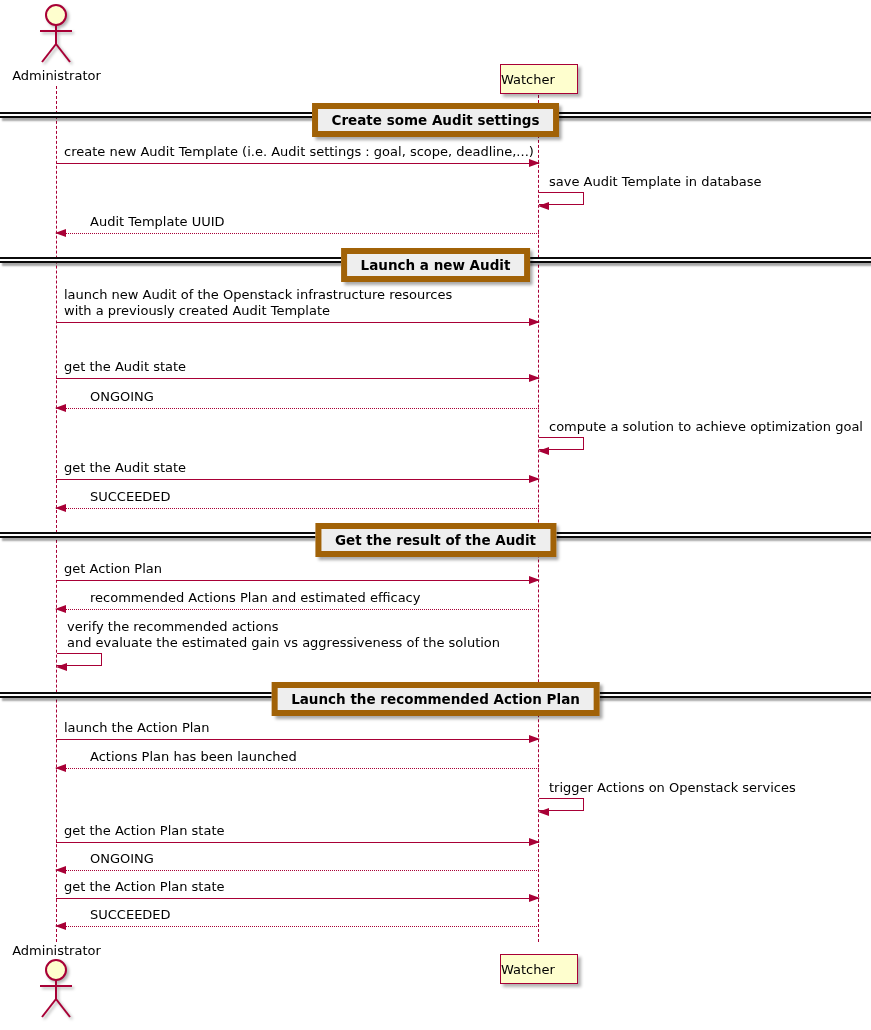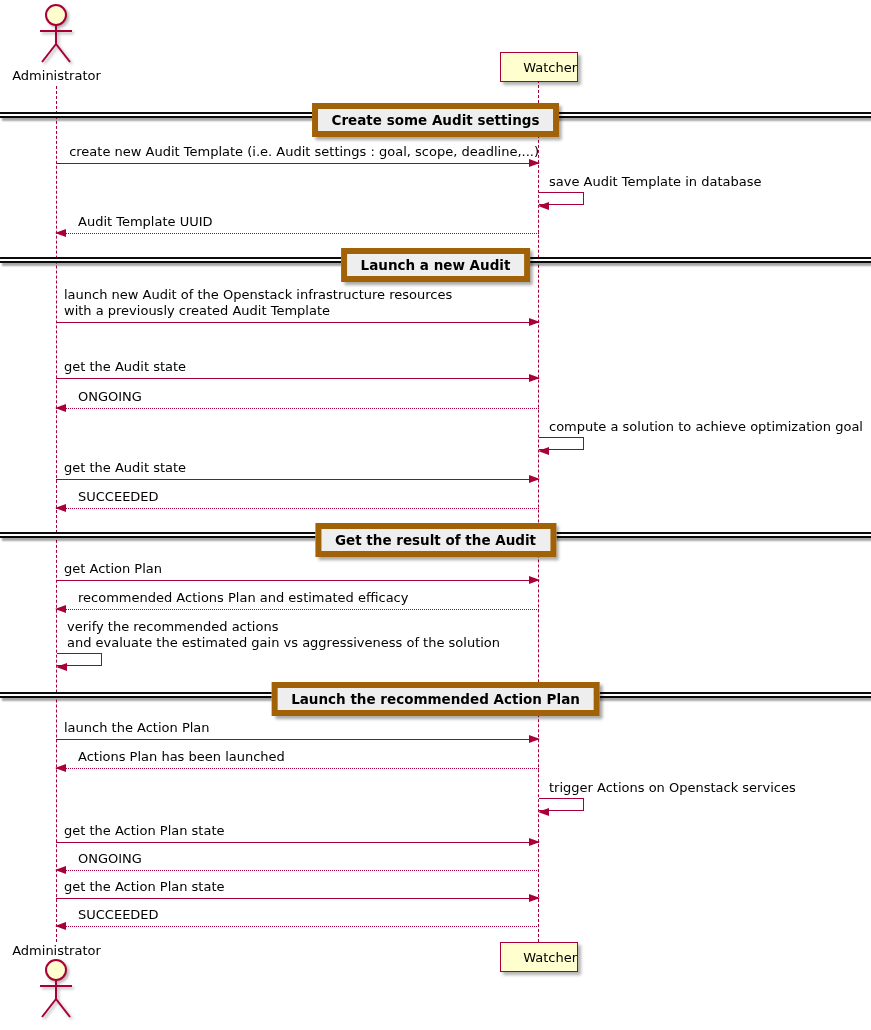--- a/index.html
+++ b/index.html
@@ -11,38 +11,38 @@
   
   .lifeline{position:absolute;width:0;border-left:1px dashed #A80036;z-index:1;}
   
   .actor-svg{position:absolute;z-index:3;filter:drop-shadow(2px 2px 1.5px rgba(0,0,0,0.30));}
   .actor-label{position:absolute;z-index:3;text-align:center;white-space:nowrap;}
   
   .participant{
     position:absolute;left:500px;width:76px;height:28px;z-index:3;
     background:#FEFECE;border:1.5px solid #A80036;
     box-shadow:3px 3px 3px rgba(0,0,0,0.30);
-    display:flex;align-items:center;justify-content:flex-end;
+    display:flex;align-items:center;justify-content:flex-start;margin-top:12px;
   }
   
   .divider-line{
     position:absolute;left:0;width:871px;height:2px;z-index:2;
     border-top:2px solid #0b0b0b;border-bottom:2px solid #0b0b0b;background:#fff;
     box-shadow:2px 3px 2px rgba(0,0,0,0.35);
   }
   .divider-label{
     position:absolute;left:50%;transform:translateX(-50%);z-index:4;
     background:#EEEEEE;border:6px solid #a16207;padding:3px 14px;
     font-weight:bold;font-size:13.5px;white-space:nowrap;
     box-shadow:3px 3px 3px rgba(0,0,0,0.35);
   }
   
   .msg{position:absolute;left:56px;width:483px;z-index:2;}
   .msg .label{padding:0 0 3px 8px;white-space:pre-line;line-height:16px;}
-  .msg.dashed .label{padding-left:22px;}
+  .msg.dashed .label{padding-left:34px;}
   .msg .line{position:relative;height:0;border-top:1px solid #A80036;}
   .msg.dashed .line{border-top:1px dotted #A80036;}
   .ah-r{position:absolute;right:-1px;top:-5px;width:0;height:0;display:block;
         border-left:11px solid #A80036;border-top:4.5px solid transparent;border-bottom:4.5px solid transparent;}
   .ah-l{position:absolute;left:-1px;top:-5px;width:0;height:0;display:block;
         border-right:11px solid #A80036;border-top:4.5px solid transparent;border-bottom:4.5px solid transparent;}
   
   .selfmsg{position:absolute;z-index:2;white-space:nowrap;}
   .selfmsg .label{padding:0 0 2px 10px;white-space:pre-line;line-height:16px;}
   .selfmsg .loop{position:relative;width:44px;height:11px;
@@ -68,21 +68,21 @@
 
   <div class="participant" style="top:52px;">
     <span>Watcher</span>
   </div>
 
   <div class="divider-line" style="top:112px;"></div>
   <div class="divider-label" style="top:103px;">
     <span>Create some Audit settings</span>
   </div>
 
-  <div class="msg solid" style="top:144px;text-align:right;">
+  <div class="msg solid" style="top:144px;">
     <div class="label">create new Audit Template (i.e. Audit settings : goal, scope, deadline,...)</div>
     <div class="line">
         <i class="ah-r"></i>
       </div>
   </div>
 
   <div class="selfmsg" style="left:539px;top:174px;">
     <div class="label">save Audit Template in database</div>
     <div class="loop">
         <i class="ah-l"></i>

